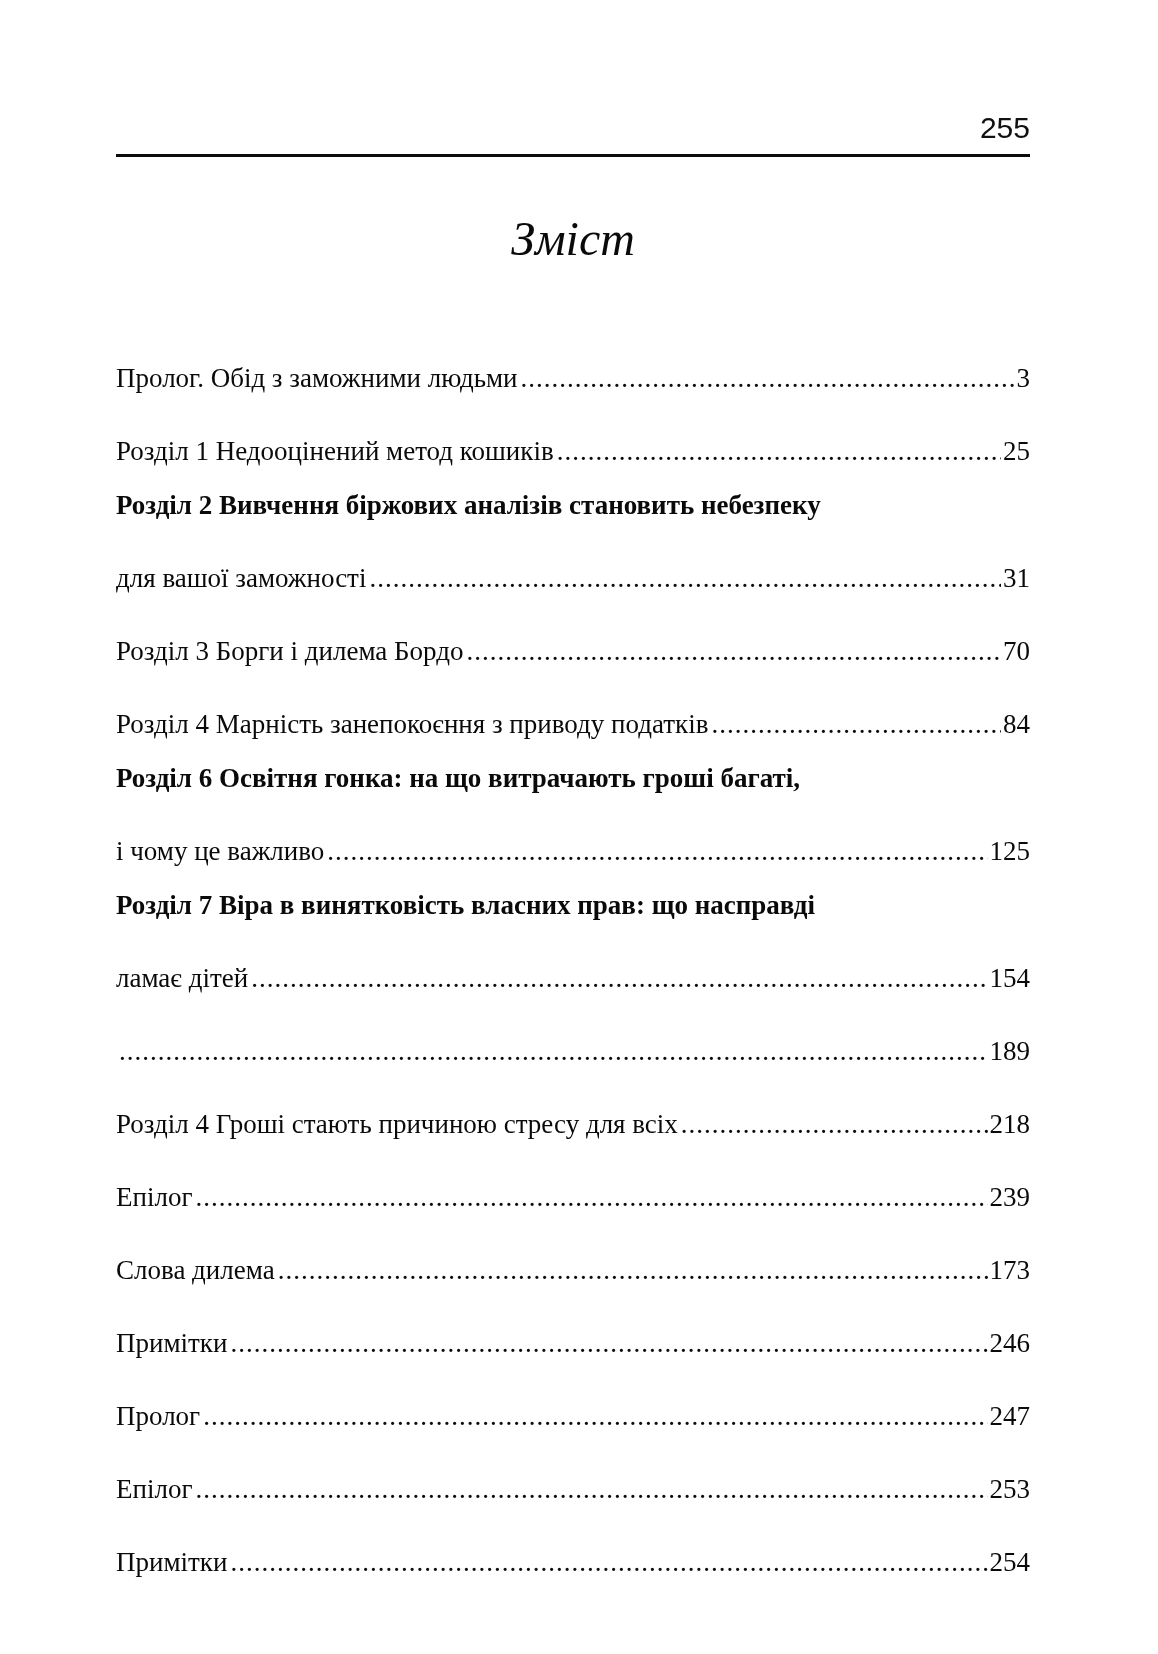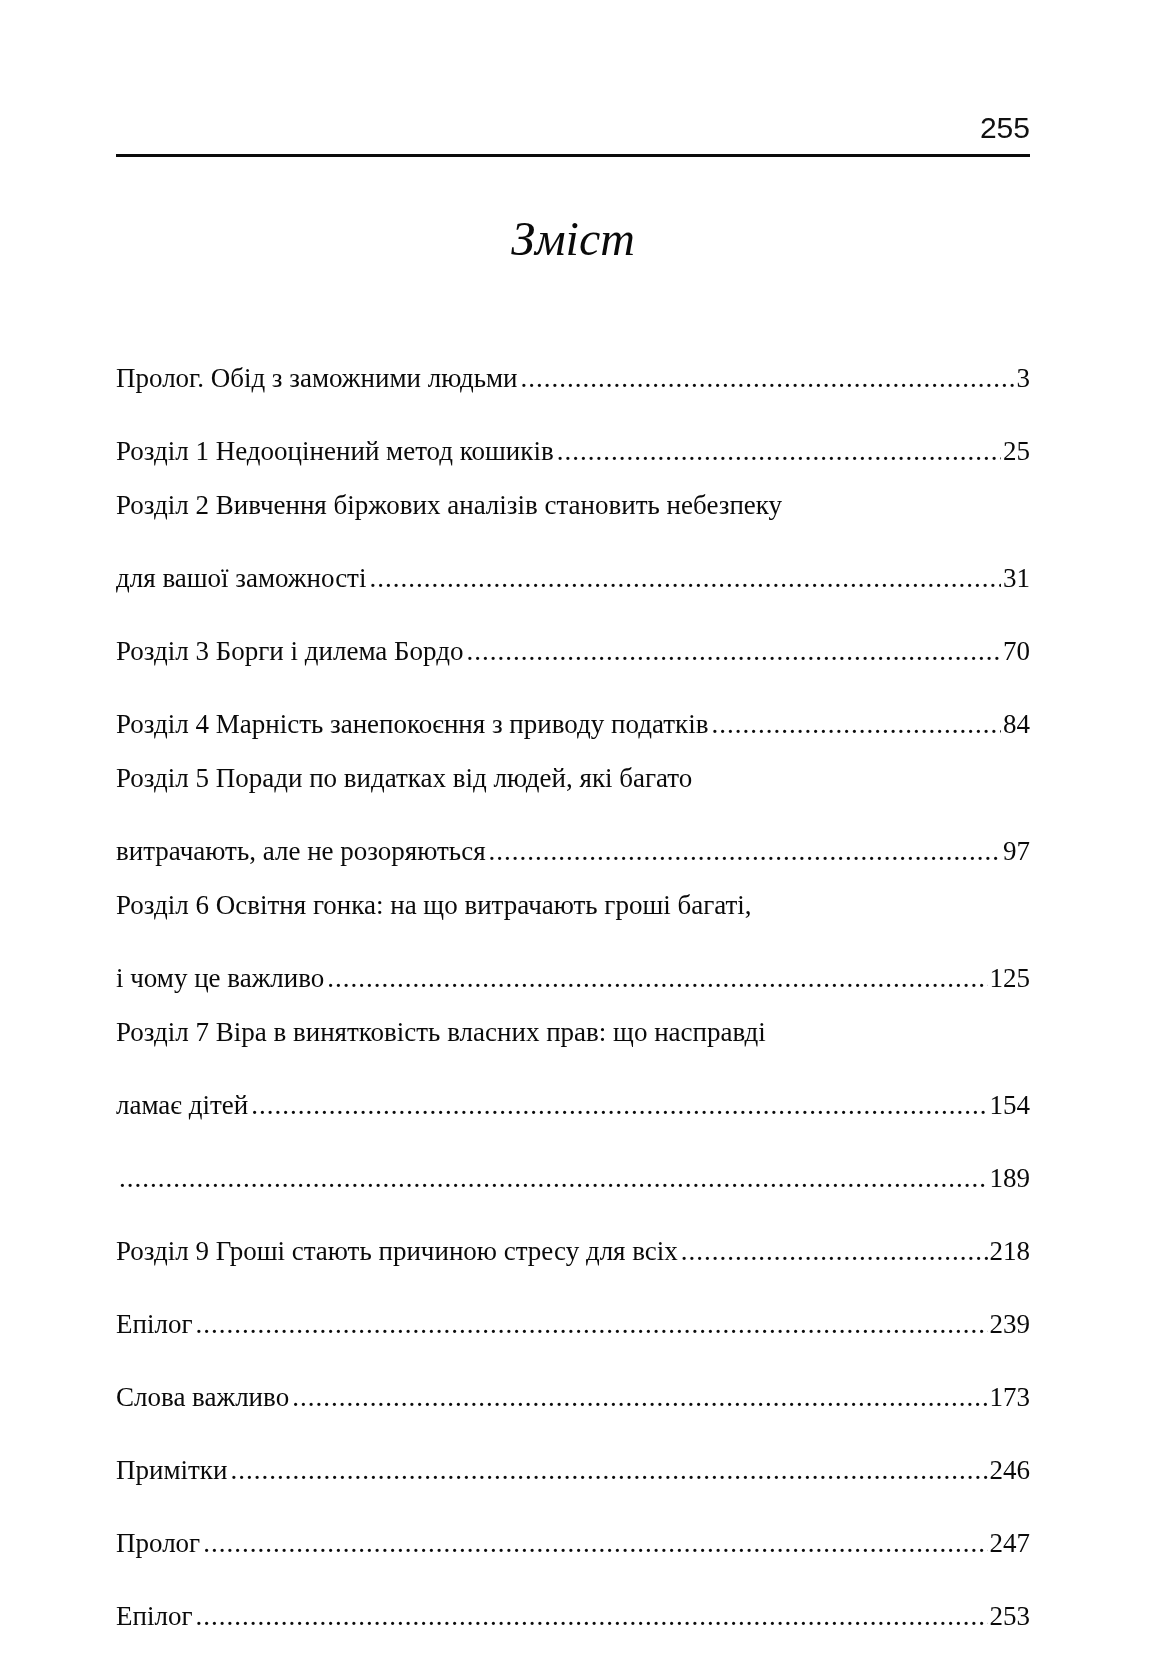--- a/index.html
+++ b/index.html
@@ -53,20 +53,21 @@
   .toc-list {
     margin-top: 88px;
   }
   .toc-entry {
     margin-bottom: 12px;
     font-size: 27px;
   }
   .toc-line-first {
     line-height: 42px;
     white-space: nowrap;
+    font-weight: bold;
   }
   .toc-row {
     display: flex;
     align-items: baseline;
     line-height: 42px;
     margin-top: 31px;
   }
   .toc-label {
     white-space: nowrap;
     flex: 0 0 auto;
@@ -131,28 +132,20 @@
         </div>
       </div>
       <div class="toc-entry">
         <div class="toc-row">
           <span class="toc-label">Розділ 4 Марність занепокоєння з приводу податків</span>
           <span class="toc-dots"></span>
           <span class="toc-page">84</span>
         </div>
       </div>
       <div class="toc-entry">
-        <div class="toc-line-first">Розділ 5 Поради по видатках від людей, які багато</div>
-        <div class="toc-row">
-          <span class="toc-label">витрачають, але не розоряються</span>
-          <span class="toc-dots"></span>
-          <span class="toc-page">97</span>
-        </div>
-      </div>
-      <div class="toc-entry">
         <div class="toc-line-first">Розділ 6 Освітня гонка: на що витрачають гроші багаті,</div>
         <div class="toc-row">
           <span class="toc-label">і чому це важливо</span>
           <span class="toc-dots"></span>
           <span class="toc-page">125</span>
         </div>
       </div>
       <div class="toc-entry">
         <div class="toc-line-first">Розділ 7 Віра в винятковість власних прав: що насправді</div>
         <div class="toc-row">
@@ -162,35 +155,35 @@
         </div>
       </div>
       <div class="toc-entry">
         <div class="toc-row">
           <span class="toc-dots"></span>
           <span class="toc-page">189</span>
         </div>
       </div>
       <div class="toc-entry">
         <div class="toc-row">
-          <span class="toc-label">Розділ 9 Гроші стають причиною стресу для всіх</span>
+          <span class="toc-label">Розділ 4 Гроші стають причиною стресу для всіх</span>
           <span class="toc-dots"></span>
           <span class="toc-page">218</span>
         </div>
       </div>
       <div class="toc-entry">
         <div class="toc-row">
           <span class="toc-label">Епілог</span>
           <span class="toc-dots"></span>
           <span class="toc-page">239</span>
         </div>
       </div>
       <div class="toc-entry">
         <div class="toc-row">
-          <span class="toc-label">Слова важливо</span>
+          <span class="toc-label">Слова дилема</span>
           <span class="toc-dots"></span>
           <span class="toc-page">173</span>
         </div>
       </div>
       <div class="toc-entry">
         <div class="toc-row">
           <span class="toc-label">Примітки</span>
           <span class="toc-dots"></span>
           <span class="toc-page">246</span>
         </div>

